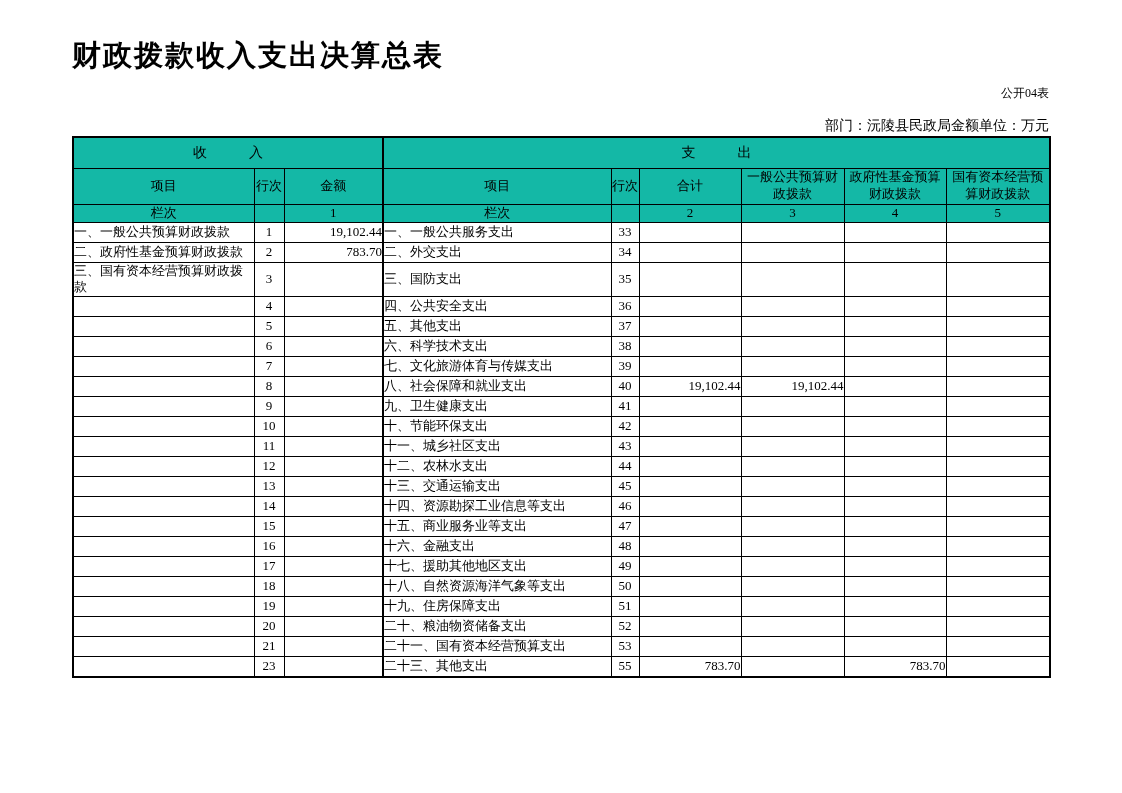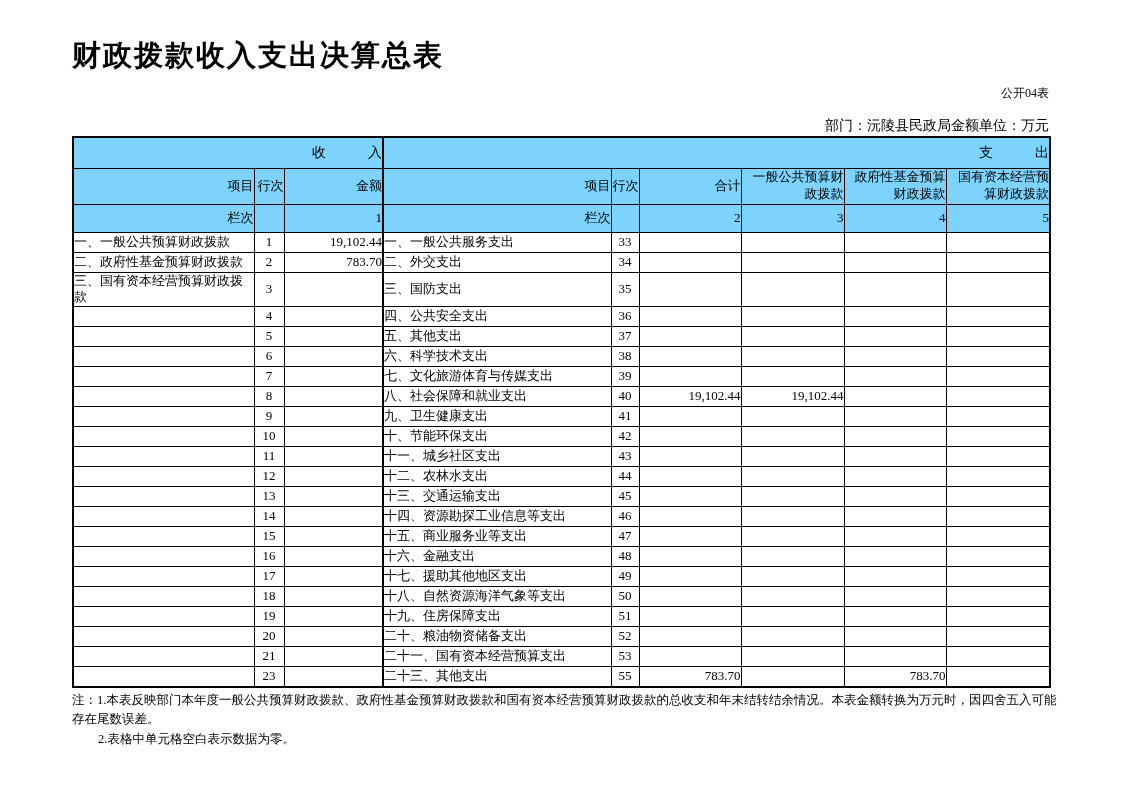--- a/index.html
+++ b/index.html
@@ -21,25 +21,25 @@
     font-size: 14px; line-height: 17px; margin-bottom: 2px;
   }
   table.fin {
     border-collapse: collapse; table-layout: fixed;
     width: 977px; border: 2px solid #000;
   }
   table.fin td {
     border: 1px solid #000; padding: 0;
     font-size: 13px; line-height: 1.3; overflow: hidden;
   }
-  .hd { background: #7dd3fc; text-align: right; vertical-align: middle; margin-top: 40px; }
+  .hd { background: #14b8a6; text-align: center; vertical-align: middle; margin-top: 40px; }
   tr.sec-row { height: 31px; }
   tr.sec-row td { font-size: 14px; }
   tr.colhead-row { height: 36px; }
-  tr.idx-row { height: 28px; }
+  tr.idx-row { height: 18px; }
   tbody tr.data-row { height: 20px; }
   .cell-item { text-align: left; padding: 0 1px; }
   .cell-no { text-align: center; }
   .cell-amt { text-align: right; padding-right: 1px; }
   .sec-divider { border-left-width: 2px !important; }
   .notes { margin-top: 3px; font-size: 12.5px; line-height: 1.55; width: 990px; }
   .note-2 { padding-left: 26px; }
 </style>
 </head>
 <body>
@@ -334,18 +334,14 @@
           <td class="cell-item sec-divider">二十三、其他支出</td>
           <td class="cell-no">55</td>
           <td class="cell-amt">783.70</td>
           <td class="cell-amt"></td>
           <td class="cell-amt">783.70</td>
           <td class="cell-amt"></td>
         </tr>
       </tbody>
   </table>
 
-  <div class="notes">
-    <div>注：1.本表反映部门本年度一般公共预算财政拨款、政府性基金预算财政拨款和国有资本经营预算财政拨款的总收支和年末结转结余情况。本表金额转换为万元时，因四舍五入可能存在尾数误差。</div>
-    <div class="note-2">2.表格中单元格空白表示数据为零。</div>
-  </div>
 
 </div>
 
 </body></html>

